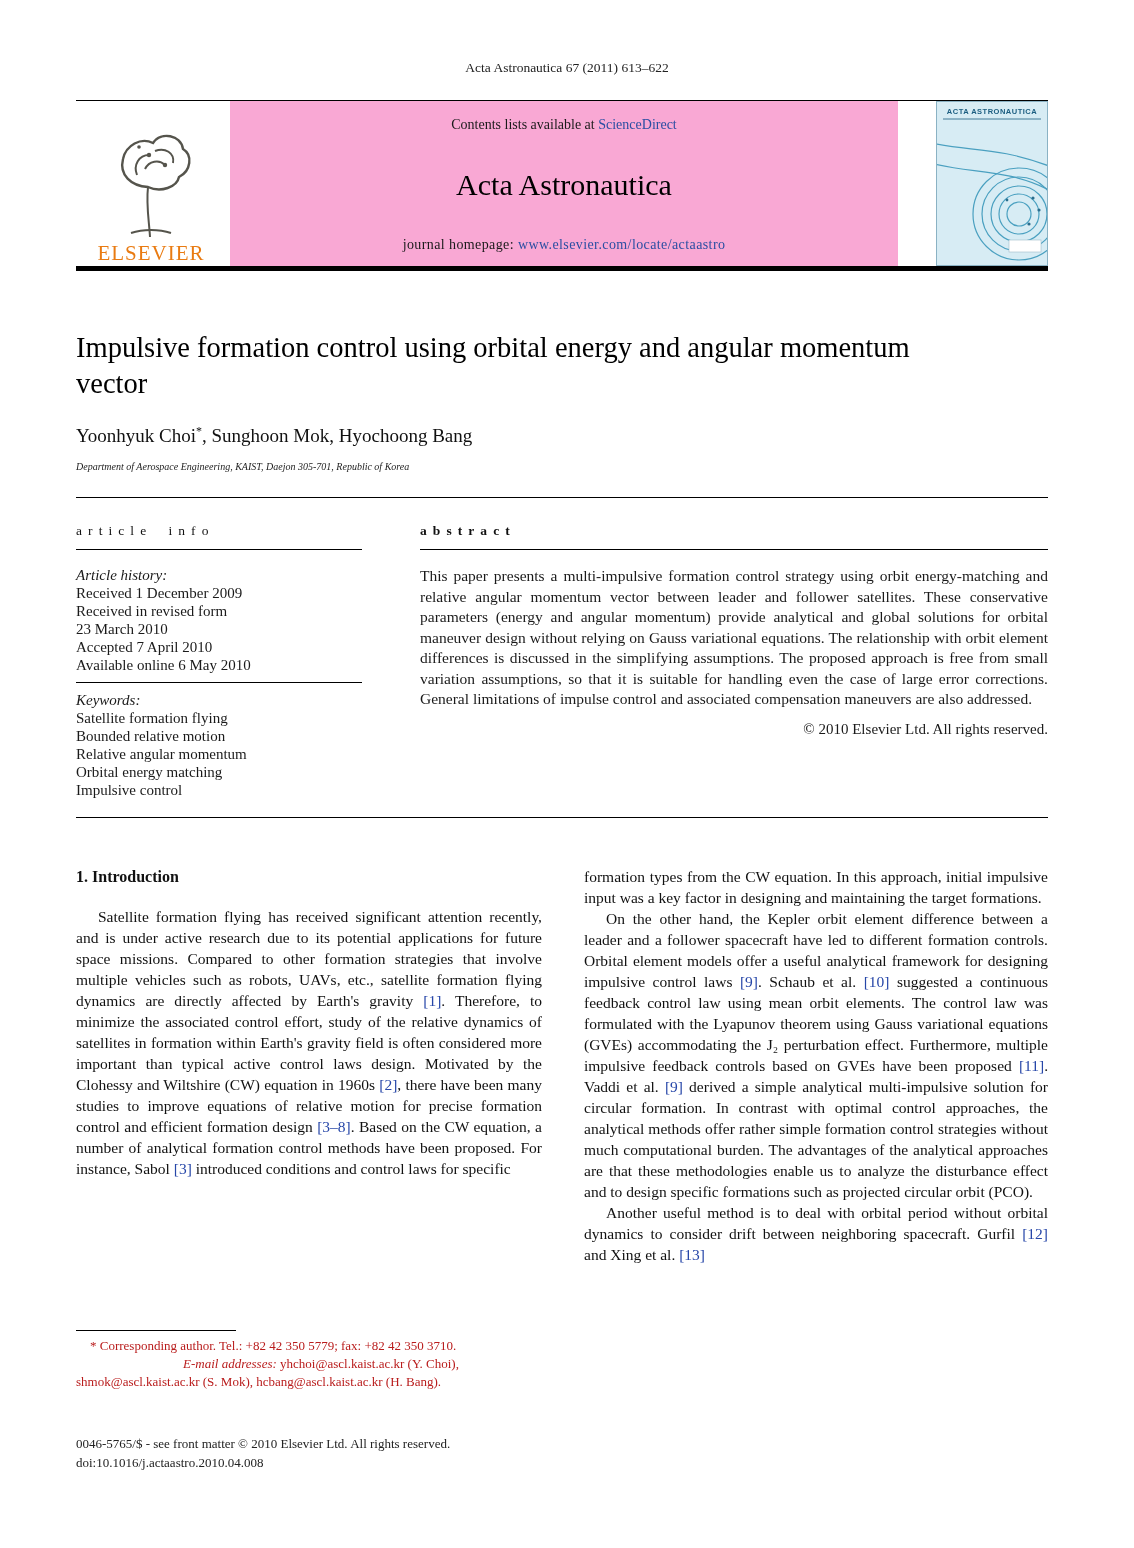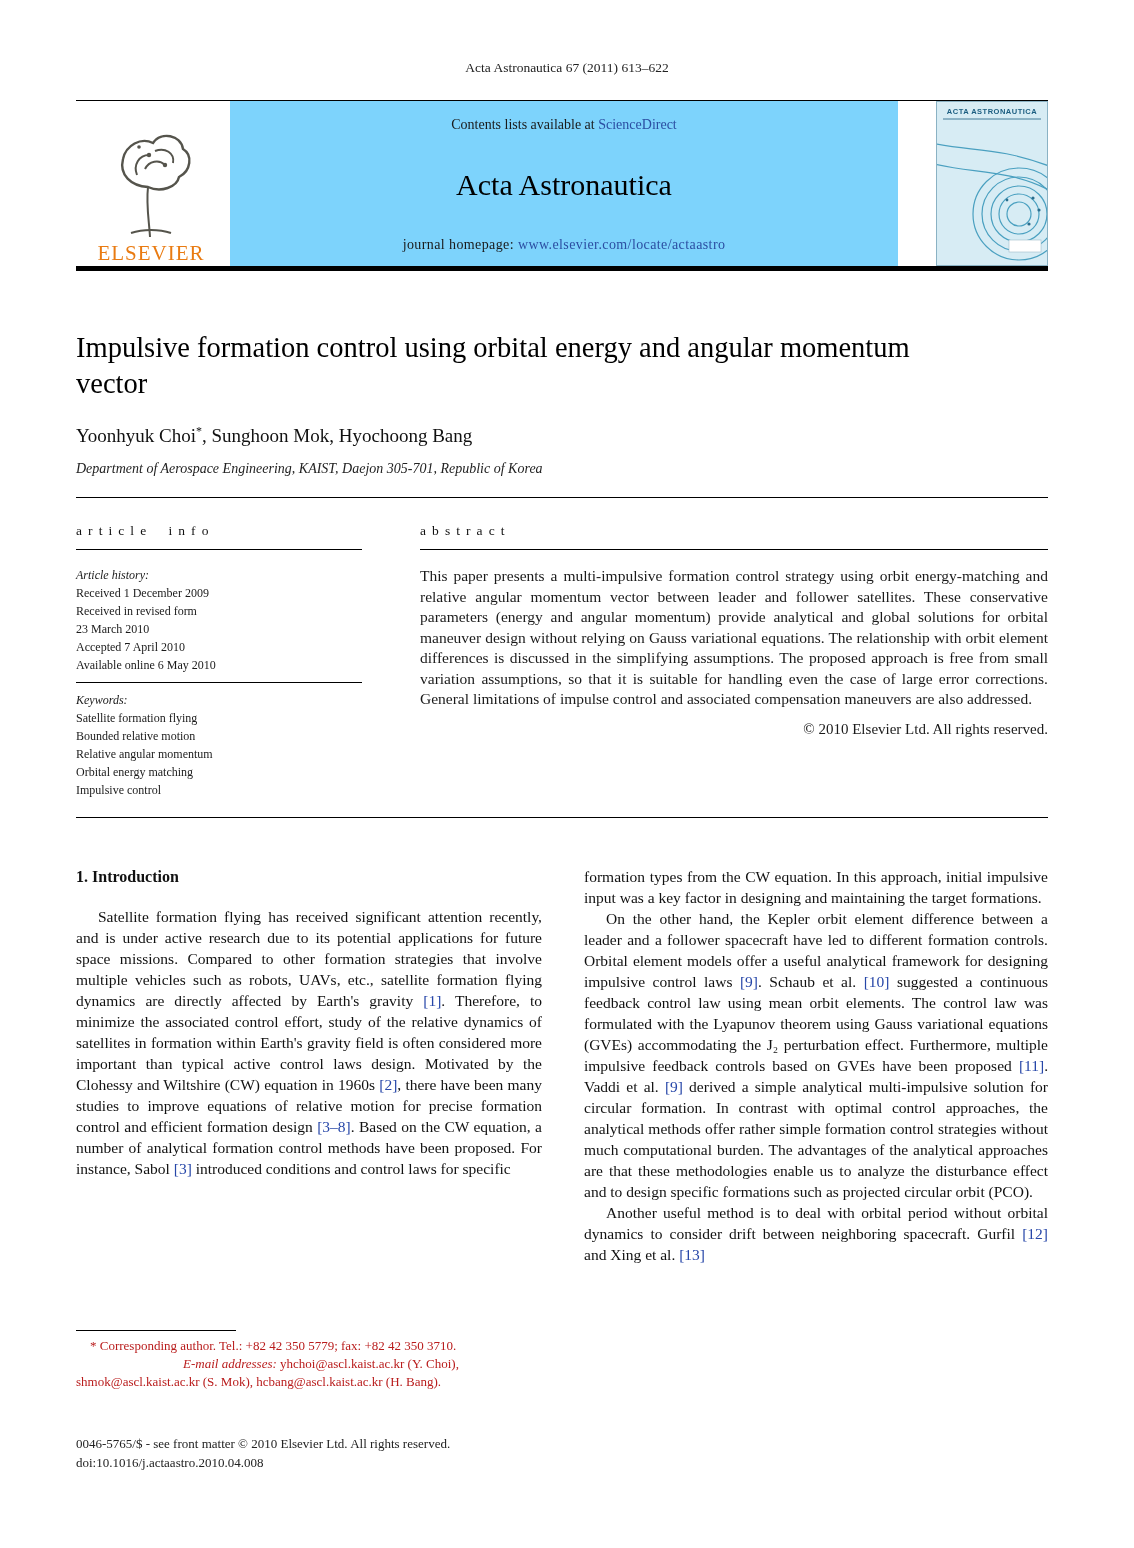--- a/index.html
+++ b/index.html
@@ -6,43 +6,43 @@
   .page{position:relative;width:1134px;height:1548px;background:#ffffff;margin:0 auto;
         font-family:"Liberation Serif","DejaVu Serif",serif;color:#1a1a1a;overflow:hidden;}
   .abs{position:absolute;}
 
   
   .head-cite{top:60px;left:0;width:100%;text-align:center;font-size:13.5px;color:#222;}
   .rule{background:#000;}
   .band{top:101px;left:76px;width:972px;height:165px;display:flex;align-items:stretch;}
   .logo-col{width:150px;display:flex;flex-direction:column;align-items:center;justify-content:flex-end;}
   .elsevier-text{font-size:21px;color:#e97b12;letter-spacing:1px;margin-top:2px;}
-  .midbox{flex:1;background:#7dd3fc;margin-left:4px;margin-right:38px;display:flex;flex-direction:column;
+  .midbox{flex:1;background:#f9a8d4;margin-left:4px;margin-right:38px;display:flex;flex-direction:column;
           justify-content:space-between;text-align:center;padding:16px 0 13px 0;}
   .contents-line{font-size:14px;color:#1a1a1a;}
   .link{color:#2b4ea2;text-decoration:none;cursor:pointer;}
   .journal-name{font-size:30px;color:#000;}
   .homepage-line{font-size:14px;letter-spacing:0.4px;color:#1a1a1a;}
   .cover{width:110px;height:163px;border:1px solid #8ab2c4;background:#d7ecf4;position:relative;overflow:hidden;flex:none;}
   .thick-rule{top:266px;left:76px;width:972px;height:5px;background:#000;}
 
   
   .title{top:330px;left:76px;width:890px;font-size:28.5px;line-height:1.28;color:#000;}
   .authors{top:424px;left:76px;font-size:19px;color:#111;}
   .authors sup{font-size:12px;}
-  .affiliation{top:461px;left:76px;font-size:14px;font-style:italic;color:#222;}
+  .affiliation{top:461px;left:76px;font-size:10px;font-style:italic;color:#222;}
 
   
   .sec-top-rule{top:497px;left:76px;width:972px;height:1px;}
   .col-head{font-size:13.5px;letter-spacing:0.45em;word-spacing:0.5em;color:#111;}
   .info-head{top:523px;left:76px;}
-  .abs-head{top:523px;left:420px;}
+  .abs-head{top:523px;left:420px;font-weight:bold;}
   .head-rule-left{top:549px;left:76px;width:286px;height:1px;}
   .head-rule-right{top:549px;left:420px;width:628px;height:1px;}
-  .info-col{top:566px;left:76px;width:286px;font-size:12px;line-height:18px;}
+  .info-col{top:566px;left:76px;width:286px;font-size:15px;line-height:18px;}
   .info-label{font-style:italic;}
   .info-divider{height:1px;background:#000;margin:8px 0;}
   .abstract-col{top:566px;left:420px;width:628px;font-size:15.5px;line-height:20.5px;text-align:justify;}
   .copyright{text-align:right;margin-top:9px;font-size:15px;}
   .sec-bot-rule{top:817px;left:76px;width:972px;height:1px;}
 
   
   .bodycol{font-size:15.5px;line-height:21px;text-align:justify;color:#111;}
   .leftcol{top:866px;left:76px;width:466px;}
   .rightcol{top:866px;left:584px;width:464px;}

